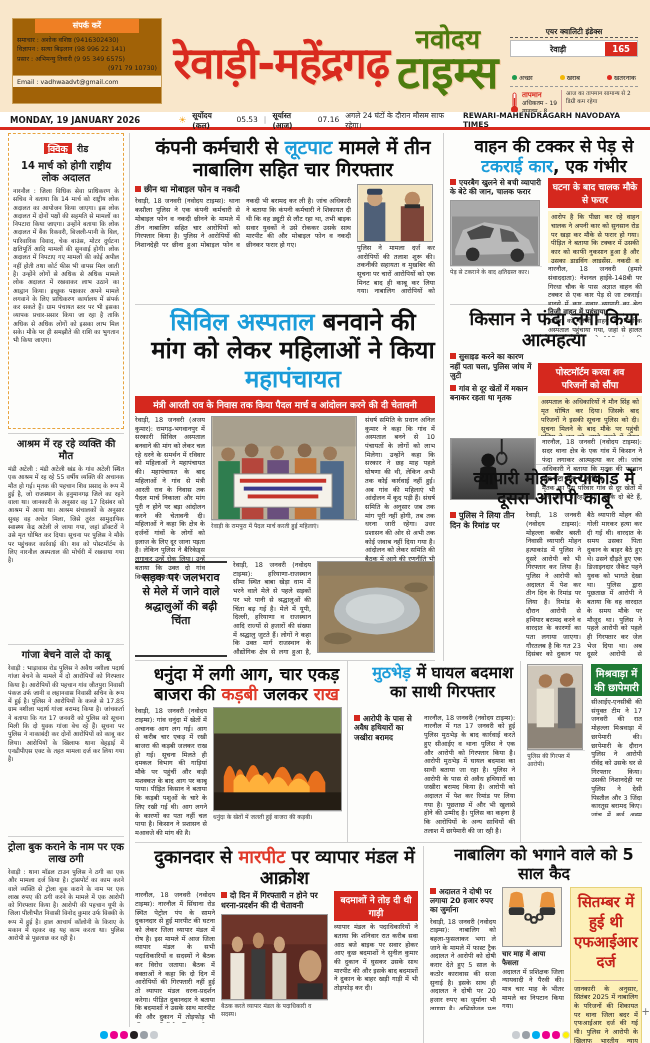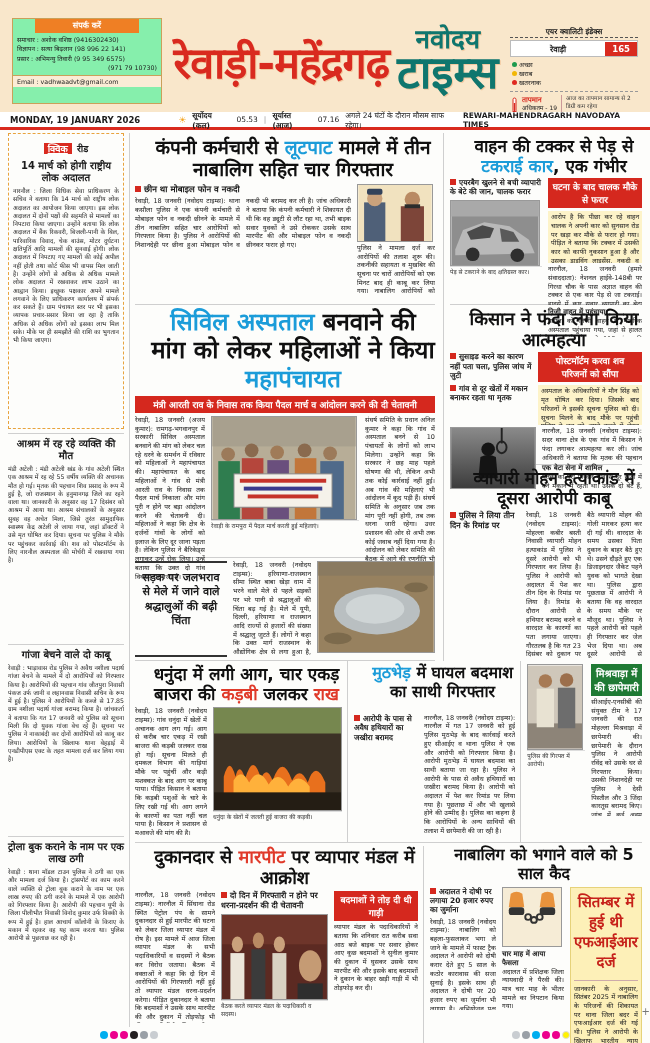--- a/index.html
+++ b/index.html
@@ -2,35 +2,35 @@
 <html><head>
 <meta charset="utf-8">
 <style>
   * { margin:0; padding:0; box-sizing:border-box; }
   html,body { background:#777; }
   .page { width:650px; height:1043px; background:#fdfdfb; margin:0 auto; position:relative;
           font-family:"DejaVu Sans","Liberation Sans",sans-serif; color:#1c1c1c; overflow:hidden; }
   .crop { position:absolute; color:#777; font-size:10px; }
   
   .header { position:absolute; top:0; left:0; right:0; height:112px; background:#f9e7cb; padding:10px 12px 0; display:flex; }
-  .contact { width:150px; border:1px solid #caa05a; background:#86efac; font-size:6.3px; line-height:1.5; height:86px; margin-top:8px; }
+  .contact { width:150px; border:1px solid #caa05a; background:#a16207; font-size:6.3px; line-height:1.5; height:86px; margin-top:8px; }
   .contact-head { background:#ef7f24; color:#fff; font-weight:bold; text-align:center; font-size:8px; padding:1px 0; width:70%; margin:0 auto 2px; }
   .contact-line { padding:0 4px; white-space:nowrap; overflow:hidden; }
   .contact-email { border-top:1px solid #caa05a; margin-top:2px; padding:1px 4px; background:#fbecd6; }
   .mast { flex:1; display:flex; align-items:center; justify-content:center; gap:8px; }
   .mast-red { color:#d92a1f; font-size:43px; font-weight:bold; letter-spacing:-1px; text-shadow:1px 1px 0 #f3c9a0; white-space:nowrap; }
-  .mast-blue { color:#0f766e; font-weight:bold; text-align:center; line-height:0.95; text-shadow:1px 1px 0 #f3c9a0; }
+  .mast-blue { color:#4d7c0f; font-weight:bold; text-align:center; line-height:0.95; text-shadow:1px 1px 0 #f3c9a0; }
   .mast-blue .l1 { font-size:26px; display:block; }
   .mast-blue .l2 { font-size:45px; display:block; }
   .aqi { width:128px; font-size:6.5px; margin-top:16px; }
   .aqi-title { text-align:center; font-weight:bold; font-size:7.5px; border-bottom:1px dashed #555; padding-bottom:1px; }
   .aqi-row { display:flex; border:1px solid #bbb; background:#fff; margin-top:2px; align-items:center; }
   .aqi-city { flex:1; text-align:center; font-size:8px; font-weight:bold; padding:2px 0; }
   .aqi-val { background:#d92a1f; color:#fff; font-weight:bold; font-size:8.5px; padding:2px 7px; }
-  .legend { display:flex; justify-content:space-between; margin-top:3px; padding:0 2px;flex-direction:column; }
+  .legend { display:flex; justify-content:space-between; margin-top:16px; padding:0 2px; }
   .legend span { display:flex; align-items:center; gap:2px; }
   .dot { width:5px; height:5px; border-radius:50%; display:inline-block; }
   .wbox { display:flex; gap:4px; margin-top:4px; border-top:1px dashed #999; padding-top:3px; }
   .wleft { display:flex; gap:3px; align-items:center; border-right:1px solid #c99; padding-right:4px; }
   .wtitle { color:#d92a1f; font-weight:bold; font-size:7px; }
   .wnote { flex:1; font-size:5.8px; line-height:1.35; color:#333; }
   
   .dateline { position:absolute; top:112px; left:0; right:0; height:18px; display:flex; align-items:center;
               border-bottom:3px solid #d92a1f; padding:0 10px; font-size:7.5px; gap:6px; background:#fff; }
   .dl-date { font-weight:bold; font-size:8.5px; width:170px; }
@@ -286,21 +286,21 @@
           </div>
 
           <div class="art" style="height:160px">
             <div class="h-xl" style="font-size:18px">किसान ने फंदा लगा किया आत्महत्या</div>
             <div class="row" style="margin-top:2px">
               <div style="width:82px">
                 <div class="bullet" style="font-size:7.5px"><span class="sq"></span><span>सुसाइड करने का कारण नहीं पता चला, पुलिस जांच में जुटी</span></div>
                 <div class="bullet" style="font-size:7.5px"><span class="sq"></span><span>गांव से दूर खेतों में मकान बनाकर रहता था मृतक</span></div>
               </div>
               <div style="flex:1">
-                <div class="band" style="margin-top:0">पोस्टमॉर्टम करवा शव परिजनों को सौंपा</div>
+                <div class="band" style="margin-top:11px">पोस्टमॉर्टम करवा शव परिजनों को सौंपा</div>
                 <div class="bt tint clip" style="height:40px">अस्पताल के अधिकारियों ने मौन सिंह को मृत घोषित कर दिया। जिसके बाद परिजनों ने इसकी सूचना पुलिस को दी। सूचना मिलने के बाद मौके पर पहुंची पुलिस ने शव को अपने कब्जे में लेकर नागरिक अस्पताल में पोस्टमॉर्टम करवा शव परिजनों को सौंप दिया।</div>
               </div>
             </div>
             <div class="row" style="margin-top:2px">
               <svg class="photo" width="86" height="62" viewBox="0 0 86 62">
                 <rect width="86" height="62" fill="#6e6e6e"></rect>
                 <rect width="86" height="62" fill="url(#g1)"></rect>
                 <defs>
                     <linearGradient id="g1" x1="0" y1="0" x2="0" y2="1">
                       <stop offset="0" stop-color="#8a8a8a"></stop>

